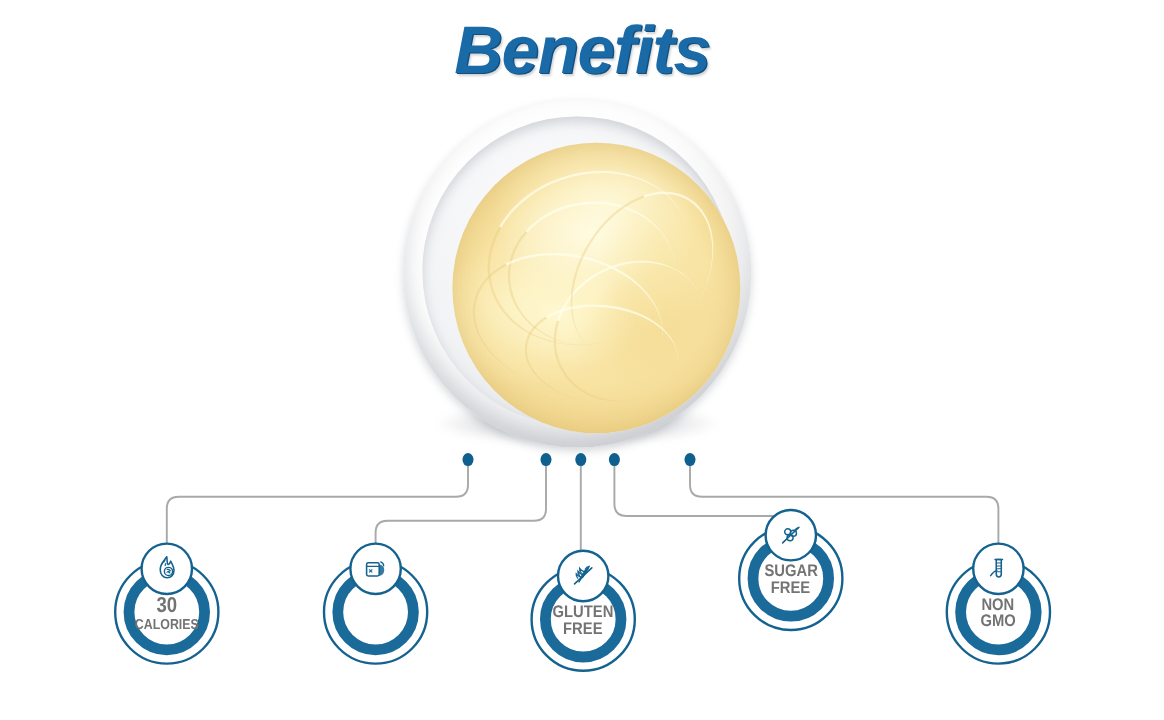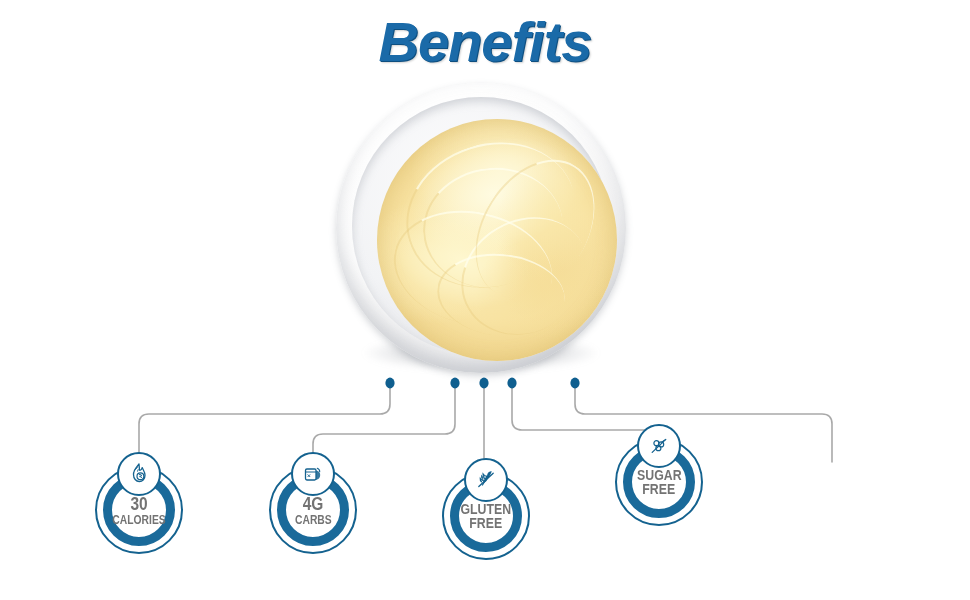--- a/index.html
+++ b/index.html
@@ -221,24 +221,20 @@
         <circle cx="14.4" cy="15.2" r="3.4" fill="none" stroke="#14628f" stroke-width="1.2"></circle>
         <path d="M12.9 13.6 q2.4 -0.5 3 1 q-1.3 0.3 -2.3 1 q1.5 0.1 2.3 1.2" fill="none" stroke="#14628f" stroke-width="1"></path>
         <path d="M8.6 9.2 l1.2 -1.4 M10.6 7.4 l0.9 -1.6 M11.6 10.2 l0.6 -1.6" stroke="#14628f" stroke-width="1" stroke-linecap="round"></path>
       </svg>
     </div>
   </div>
 
   <div class="badge" style="left:261px; top:458px;">
     <div class="ring-outer"></div>
     <div class="ring-thick"></div>
-    <div class="badge-text">
-      <span class="bt-big">4G</span>
-      <span class="bt-small">CARBS</span>
-    </div>
     <div class="icon-bubble">
       <svg width="26" height="26" viewBox="0 0 26 26">
         <rect x="5.5" y="8" width="10.5" height="11" rx="1.4" fill="none" stroke="#14628f" stroke-width="1.3"></rect>
         <path d="M5.5 11 L16 11" stroke="#14628f" stroke-width="1"></path>
         <path d="M7.6 13.4 l2.6 2.6 M10.2 13.4 l-2.6 2.6" stroke="#14628f" stroke-width="0.9"></path>
         <path d="M16 9.5 q4.2 0.5 4.2 4.6 q0 4.2 -4.2 4.8 Z" fill="#14628f" opacity="0.85"></path>
         <path d="M17.3 7.2 q2.6 1.2 2.4 3.4" fill="none" stroke="#14628f" stroke-width="1.1" stroke-linecap="round"></path>
       </svg>
     </div>
   </div>
@@ -280,14 +276,31 @@
           <circle cx="10.4" cy="10.2" r="2.5"></circle>
           <circle cx="15.2" cy="11.4" r="2.5"></circle>
           <circle cx="12.4" cy="15.2" r="2.5"></circle>
         </g>
         <path d="M15.8 9.4 q1.8 -2.2 3.6 -2.6" fill="none" stroke="#14628f" stroke-width="1.1" stroke-linecap="round"></path>
         <path d="M6.2 19.4 L19.8 6.4" stroke="#14628f" stroke-width="1.3" stroke-linecap="round"></path>
       </svg>
     </div>
   </div>
 
+  <div class="badge" style="left:780px; top:458px;">
+    <div class="ring-outer"></div>
+    <div class="ring-thick"></div>
+    <div class="badge-text">
+      <span class="bt-two">NON</span>
+      <span class="bt-two">GMO</span>
+    </div>
+    <div class="icon-bubble">
+      <svg width="26" height="26" viewBox="0 0 26 26">
+        <path d="M11.2 5.2 L11.2 17.4 q0 2.4 2.1 2.4 q2.1 0 2.1 -2.4 L15.4 5.2 Z" fill="none" stroke="#14628f" stroke-width="1.3" stroke-linejoin="round"></path>
+        <path d="M10.2 5.2 L16.4 5.2" stroke="#14628f" stroke-width="1.3" stroke-linecap="round"></path>
+        <path d="M11.2 8.2 L15.4 8.2 M11.2 10.6 L15.4 10.6 M11.2 13.0 L15.4 13.0 M11.2 15.4 L15.4 15.4" stroke="#14628f" stroke-width="0.9"></path>
+        <path d="M6.4 18.8 q2.4 -3.6 5.4 -4.4" fill="none" stroke="#14628f" stroke-width="1.1" stroke-linecap="round"></path>
+        <path d="M5.6 19.6 L20.4 6.0" stroke="#14628f" stroke-width="1.2" stroke-linecap="round" opacity="0"></path>
+      </svg>
+    </div>
+  </div>
 
 </div>
 
 </body></html>

